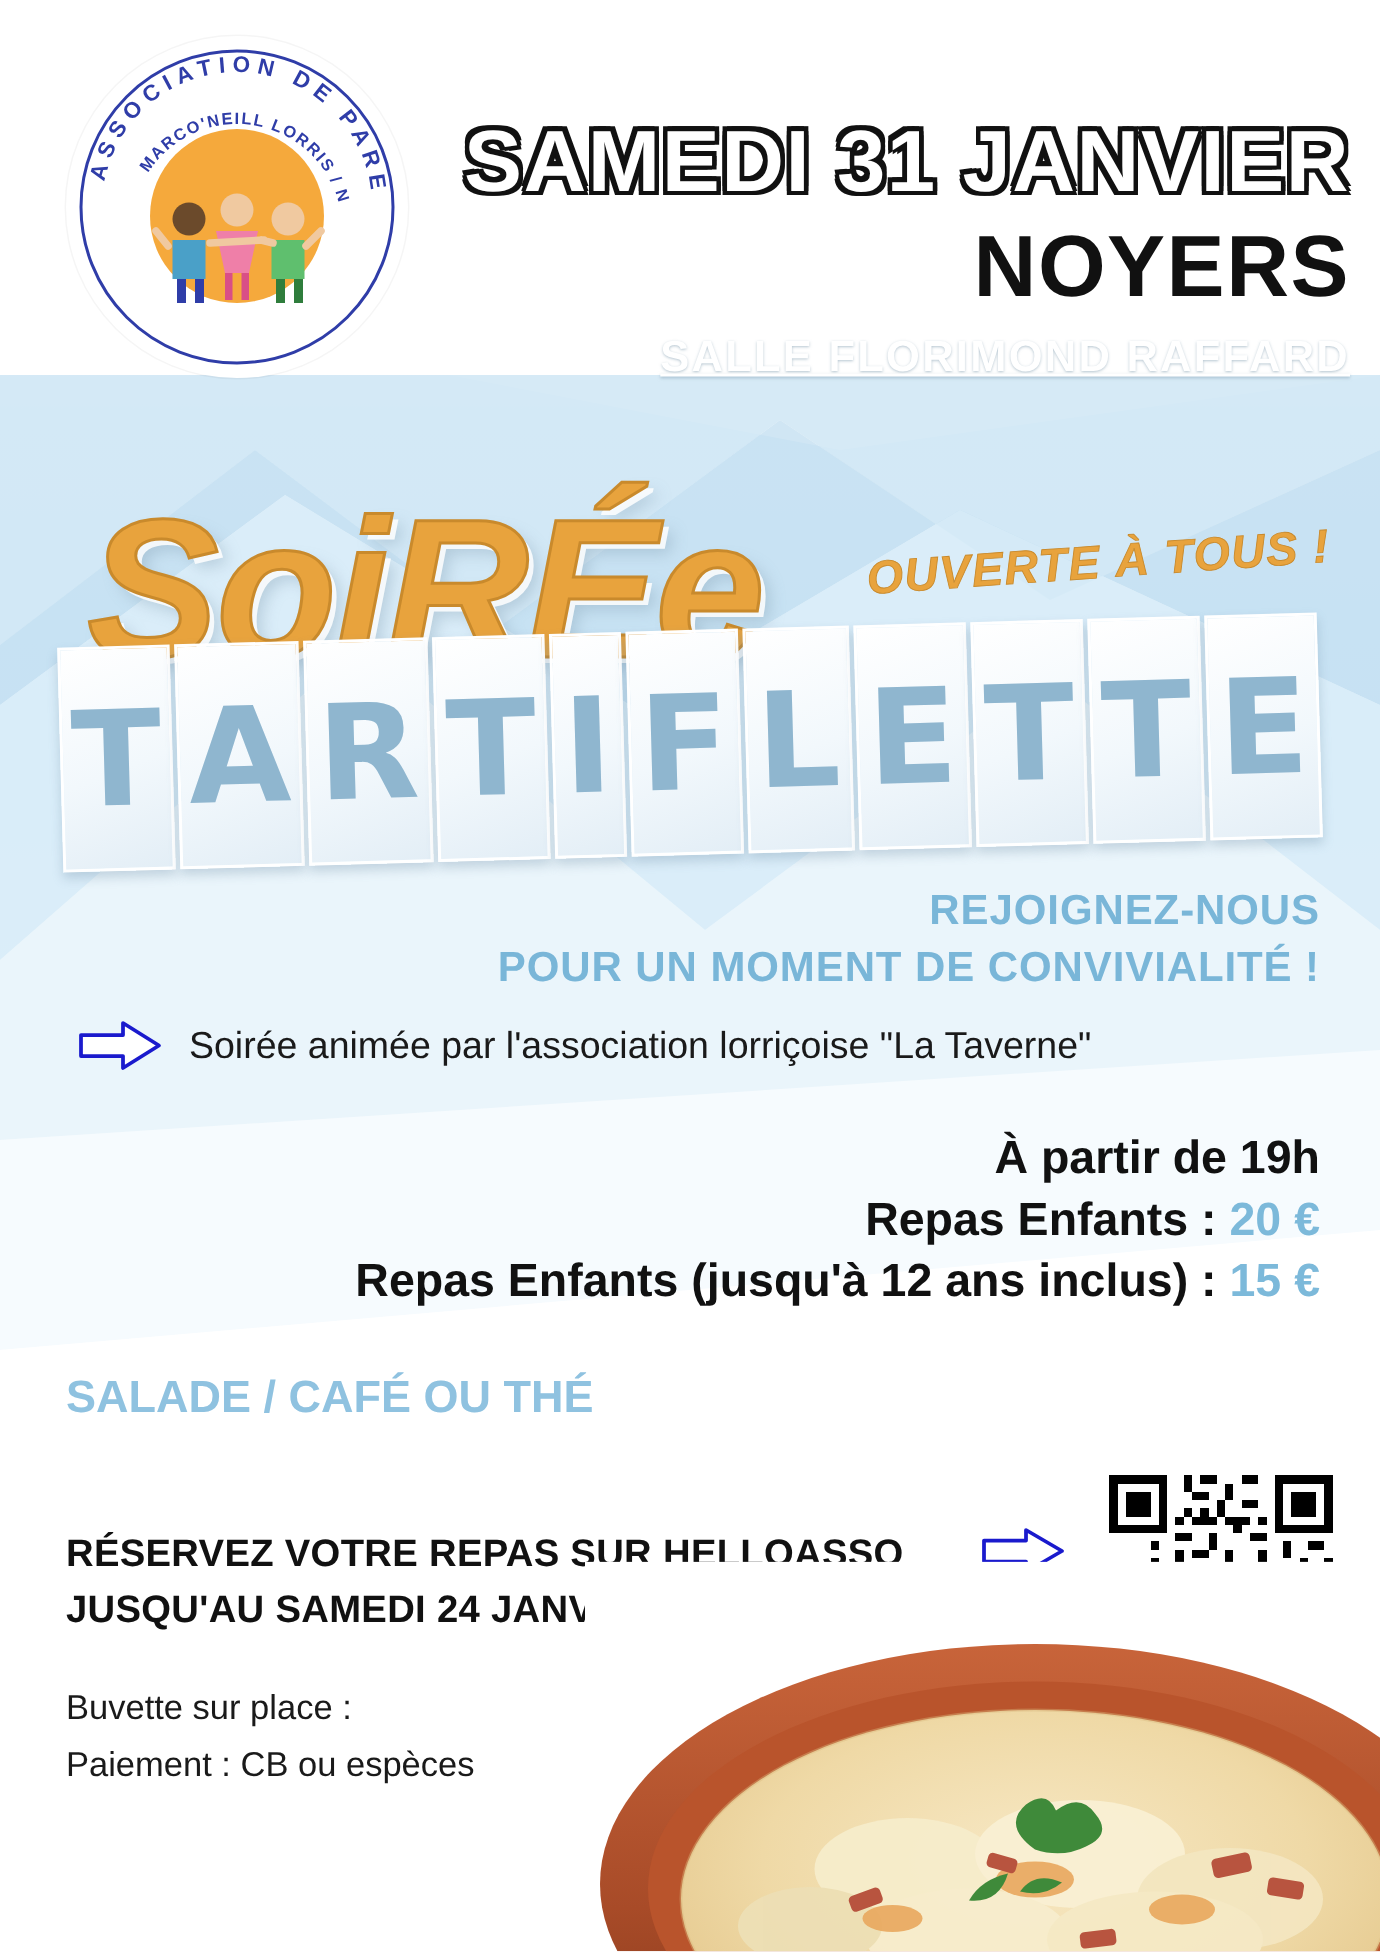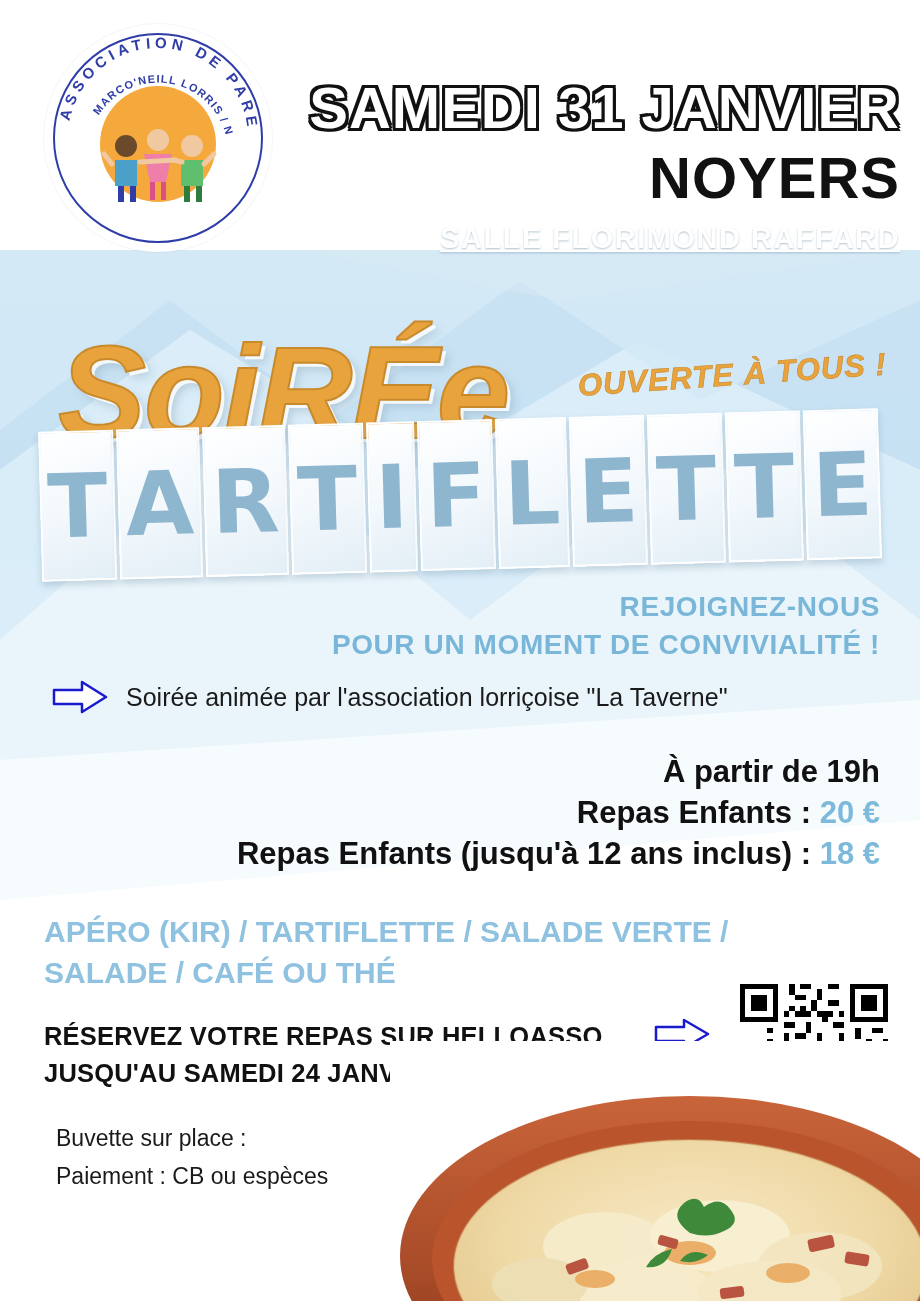--- a/index.html
+++ b/index.html
@@ -205,21 +205,20 @@
     padding: 0;
   }
   .qr-box svg { display: block; }
   
   .notes {
     position: absolute;
     left: 44px; top: 1120px;
     font-size: 23px;
     color: #1a1a1a;
     line-height: 1.65;
-    margin-left: 12px;
   }
   
   .food {
     position: absolute;
     right: 0; bottom: 0;
     width: 530px; height: 260px;
     overflow: hidden;
   }
 </style>
 </head>
@@ -305,26 +304,25 @@
   </div>
 
   <div class="price-block">
     <div>À partir de 19h</div>
     <div>
       <span>Repas Enfants :</span>
       <span class="price-val">20 €</span>
     </div>
     <div>
       <span>Repas Enfants (jusqu'à 12 ans inclus) :</span>
-      <span class="price-val">18 €</span>
+      <span class="price-val">15 €</span>
     </div>
   </div>
 
   <div class="menu">
-    <div>APÉRO (KIR) / TARTIFLETTE / SALADE VERTE /</div>
     <div>SALADE / CAFÉ OU THÉ</div>
   </div>
 
   <div class="reserve">
     <div>RÉSERVEZ VOTRE REPAS SUR HELLOASSO</div>
     <div>JUSQU'AU SAMEDI 24 JANVIER INCLUS</div>
   </div>
   <svg class="reserve-arrow" viewBox="0 0 56 32">
     <path d="M2,9 L30,9 L30,2 L54,16 L30,30 L30,23 L2,23 Z" fill="#ffffff" stroke="#1a1acd" stroke-width="2.5" stroke-linejoin="round"></path>
   </svg>

